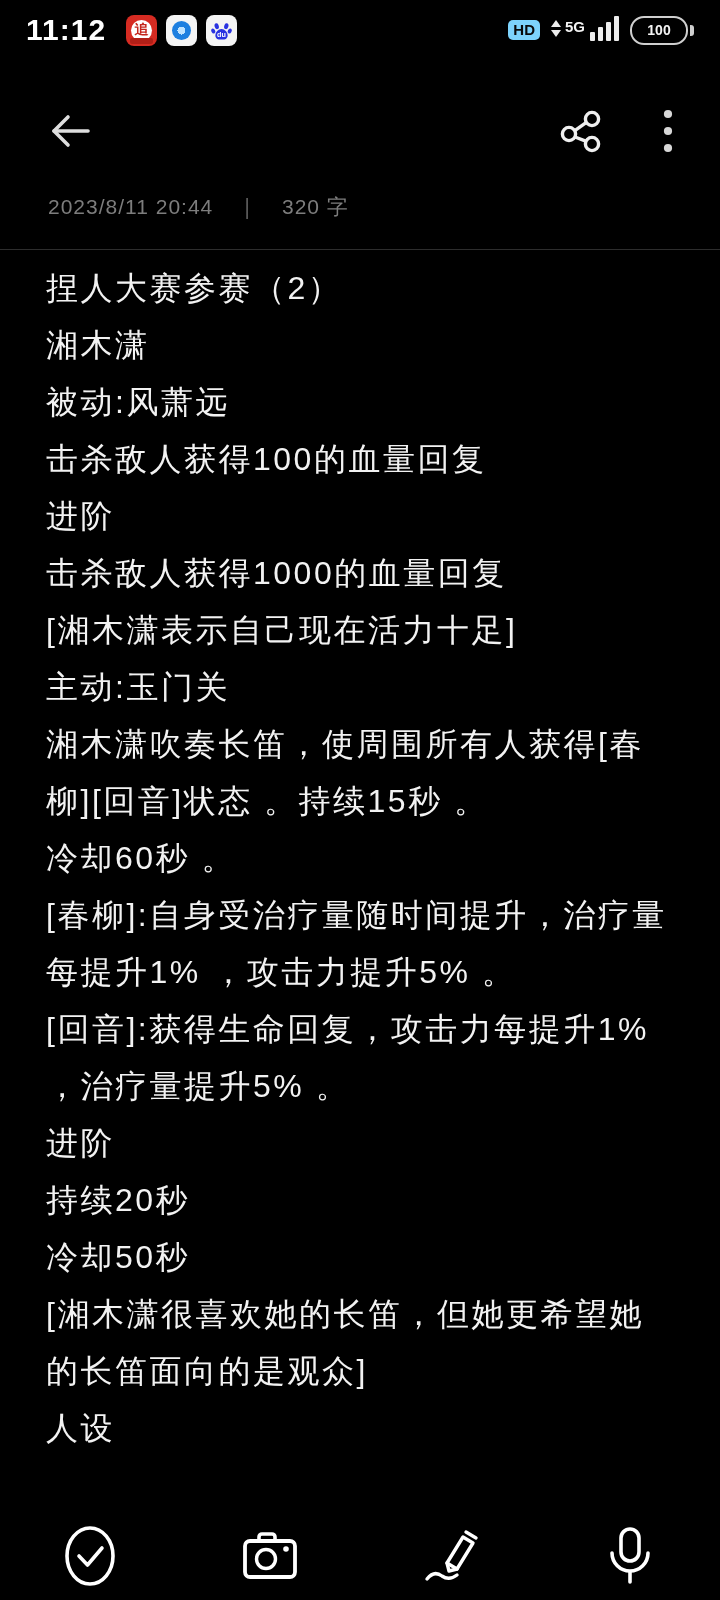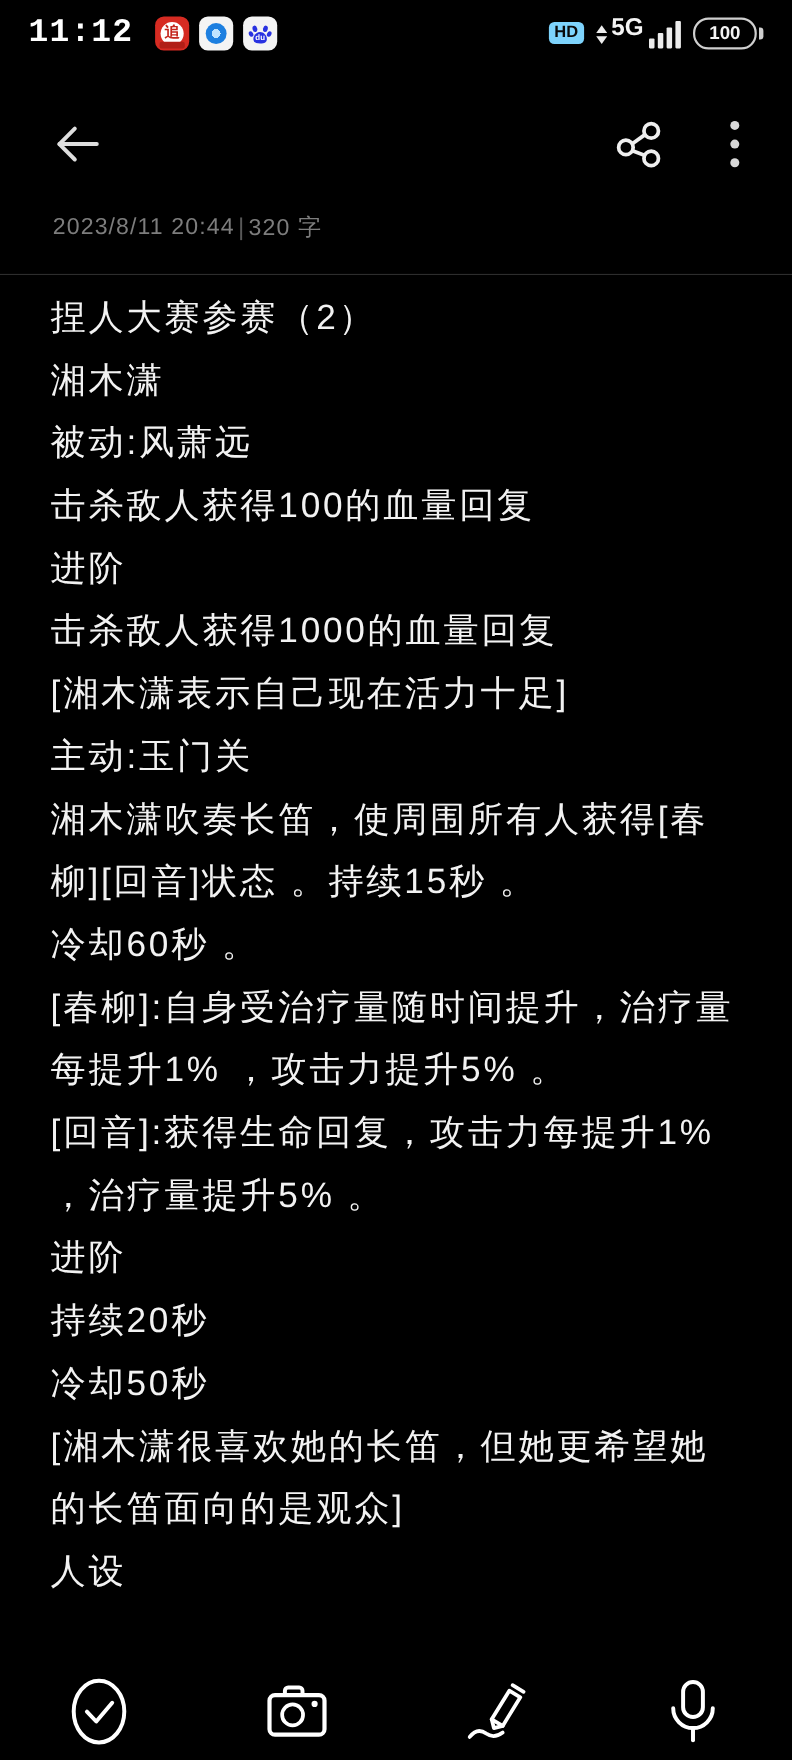--- a/index.html
+++ b/index.html
@@ -7,61 +7,61 @@
   .screen {
     position:relative; width:720px; height:1600px; background:#000;
     overflow:hidden; font-family:"Liberation Sans","DejaVu Sans",sans-serif;
   }
 
   
   .status-bar {
     position:absolute; top:0; left:0; right:0; height:60px;
     display:flex; align-items:center; padding:0 26px; color:#fff;
   }
-  .sb-time { font-size:30px; font-weight:700; letter-spacing:1px;font-family:Liberation Mono, monospace; }
+  .sb-time { font-size:30px; font-weight:700; letter-spacing:1px; }
   .sb-apps { display:flex; gap:9px; margin-left:20px; align-items:center; }
   .app-chip { width:31px; height:31px; border-radius:8px; display:flex; align-items:center; justify-content:center; overflow:hidden; }
   .app-chip.red { background:#d62b22; position:relative; }
   .app-chip.red .bubble {
     width:21px; height:21px; background:#fff; border-radius:50%;
     display:flex; align-items:center; justify-content:center;
     color:#c4261d; font-size:14px; font-weight:700;
   }
   .app-chip.red .banner { position:absolute; bottom:2px; left:4px; right:4px; height:6px; background:#b11f17; border-radius:2px; }
   .app-chip.white { background:#f4f4f4; }
   .donut { width:19px; height:19px; border-radius:50%; background:radial-gradient(circle,#bfe3ff 0 4px,#1d7fe0 4px 10px); }
   .sb-right { margin-left:auto; display:flex; align-items:center; gap:11px; }
   .hd-badge { background:#7dd3fc; color:#0a0a0a; font-size:15px; font-weight:700; border-radius:5px; padding:2px 5px; line-height:1.1; }
   .net { display:flex; align-items:flex-end; gap:3px; }
   .updown { display:flex; flex-direction:column; gap:3px; margin-bottom:8px; }
   .tri-up { width:0; height:0; border-left:5px solid transparent; border-right:5px solid transparent; border-bottom:7px solid #ededed; }
   .tri-down { width:0; height:0; border-left:5px solid transparent; border-right:5px solid transparent; border-top:7px solid #ededed; }
-  .net-label { font-size:22px; font-weight:700; color:#f4f4f4; margin:0 2px 10px 1px; }
+  .net-label { font-size:15px; font-weight:700; color:#f4f4f4; margin:0 2px 10px 1px; }
   .bars { display:flex; align-items:flex-end; gap:3px; margin-bottom:4px; }
   .bars span { width:5px; background:#ececec; border-radius:1px; display:block; }
   .b1{height:9px;} .b2{height:14px;} .b3{height:19px;} .b4{height:25px;}
   .battery { display:flex; align-items:center; }
   .battery-body {
     min-width:58px; height:29px; border:2.5px solid #cfcfcf; border-radius:14px;
     display:flex; align-items:center; justify-content:center;
-    color:#f4f4f4; font-size:17px; font-weight:700; padding:0 7px;
+    color:#f4f4f4; font-size:14px; font-weight:700; padding:0 7px;
   }
   .battery-nub { width:4px; height:11px; background:#cfcfcf; border-radius:0 3px 3px 0; margin-left:2px; }
 
   
   .nav-bar {
     position:absolute; top:94px; left:0; right:0; height:74px;
     display:flex; align-items:center; padding:0 42px;
   }
   .nav-right { margin-left:auto; display:flex; align-items:center; gap:50px; }
   .icon-btn { background:none; border:none; padding:4px; cursor:pointer; display:flex; align-items:center; justify-content:center; }
 
   
   .meta-row {
-    position:absolute; top:193px; left:48px; display:flex; align-items:center; gap:3px;
+    position:absolute; top:193px; left:48px; display:flex; align-items:center; gap:31px;
     color:#7d7d7d; font-size:21px; letter-spacing:1px;
   }
   .meta-sep { color:#585858; font-size:22px; }
 
   
   .header-divider { position:absolute; top:249px; left:0; width:100%; height:1px; background:#2d2d2d; }
 
   
   .note-content {
     position:absolute; top:250px; left:0; width:720px; height:1262px;

